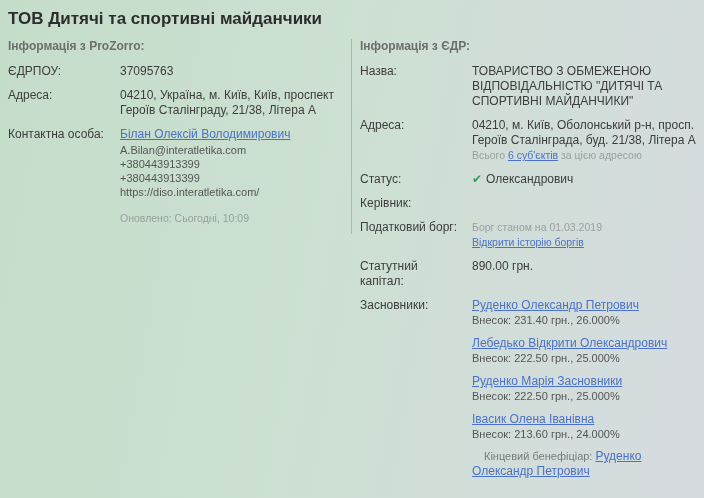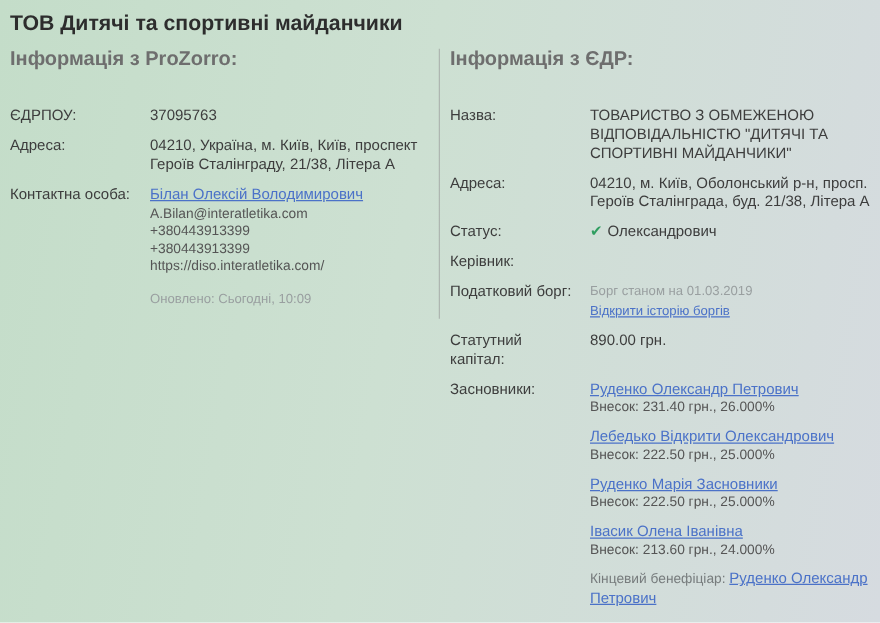--- a/index.html
+++ b/index.html
@@ -30,22 +30,22 @@
     padding: 0 8px;
     border-right: 1px solid #aeb6b1;
   }
   .col-right {
     flex: 1 1 auto;
     padding: 0 6px 0 8px;
   }
   .panel-header {
     font-weight: bold;
     color: #6e6e6e;
-    font-size: 16px;
-    margin: 0 0 28px 0;
+    font-size: 12px;
+    margin: 0 0 11px 0;
   }
   .row {
     display: grid;
     grid-template-columns: 100px 1fr;
     column-gap: 12px;
     margin-bottom: 9px;
     line-height: 1.25;
   }
   .row .label { color: #3d3d3d; }
   .row .value { color: #3d3d3d; }
@@ -62,21 +62,21 @@
   .updated {
     color: #999fa0;
     font-size: 10.5px;
     margin-top: 12px;
   }
   .status-value { color: #2f9e60; }
   .status-check { color: #2f9e60; font-size: 12px; margin-right: 4px; }
   .founder { margin-bottom: 8px; }
   .founder .contribution { color: #555; font-size: 11px; margin-top: 1px; }
   .beneficiary { margin-top: 4px; }
-  .beneficiary-prefix { color: #777c7d; font-size: 11px; }
+  .beneficiary-prefix { color: #777c7d; font-size: 11px; margin-left: 12px; }
   .contact-stack div { line-height: 1.3; }
   .contact-extra { color: #555; font-size: 11px; }
 </style>
 </head>
 <body>
 
 <h1 class="page-title">ТОВ Дитячі та спортивні майданчики</h1>
 
 <div class="columns">
 
@@ -111,20 +111,21 @@
 
     <div class="row">
       <div class="label">Назва:</div>
       <div class="value">ТОВАРИСТВО З ОБМЕЖЕНОЮ ВІДПОВІДАЛЬНІСТЮ "ДИТЯЧІ ТА СПОРТИВНІ МАЙДАНЧИКИ"</div>
     </div>
 
     <div class="row">
       <div class="label">Адреса:</div>
       <div class="value">
         <div>04210, м. Київ, Оболонський р-н, просп. Героїв Сталінграда, буд. 21/38, Літера А</div>
+        <div class="muted"><span>Всього </span><a class="link" style="font-size:10.5px">6 суб'єктів</a><span> за цією адресою</span></div>
       </div>
     </div>
 
     <div class="row">
       <div class="label">Статус:</div>
       <div class="value status-value"><span class="status-check">✔</span><span>Олександрович</span></div>
     </div>
 
     <div class="row">
       <div class="label">Керівник:</div>

